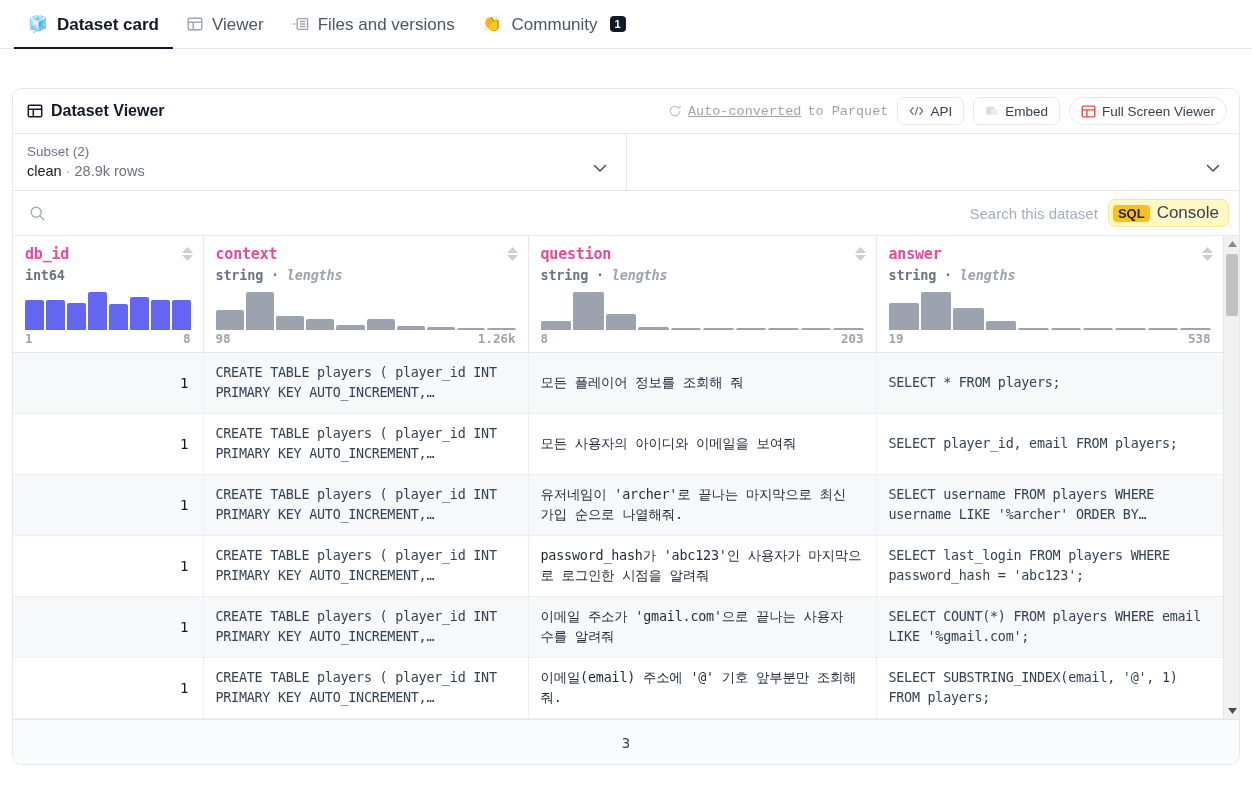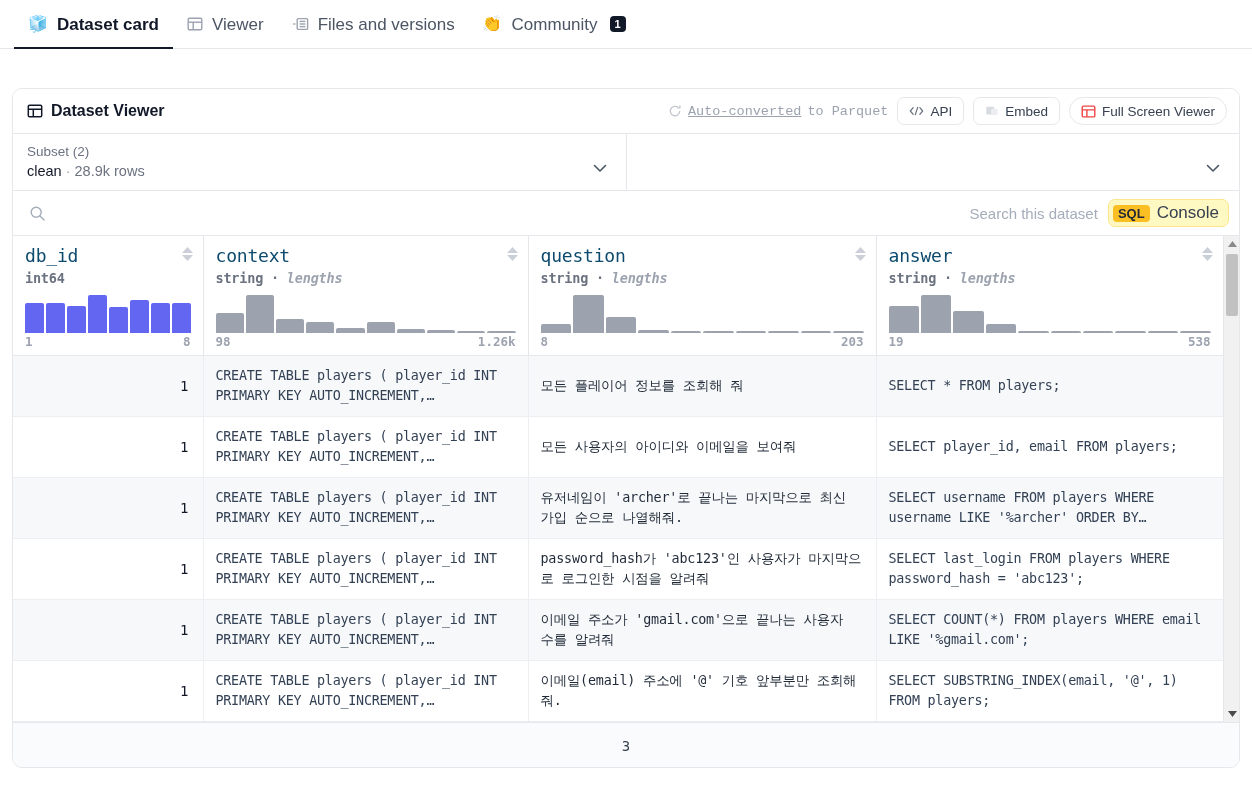--- a/index.html
+++ b/index.html
@@ -176,23 +176,23 @@
     border-bottom: 1px solid #e5e7eb;
     border-right: 1px solid #e5e7eb;
     vertical-align: top;
     padding: 9px 12px 6px 12px;
     background: #fff;
     text-align: left;
     position: relative;
   }
   .colname {
     font-family: "DejaVu Sans Mono", monospace;
-    font-size: 18px;
-    font-weight: normal;
-    color: #0c4a6e;
+    font-size: 15px;
+    font-weight: bold;
+    color: #ec4899;
     letter-spacing: -0.2px;
   }
   .coltype {
     font-family: "DejaVu Sans Mono", monospace;
     font-size: 13.5px;
     color: #6b7280;
     margin-top: 4px;
     letter-spacing: -0.2px;
   }
   .coltype i { font-style: italic; color:#9ca3af; }

